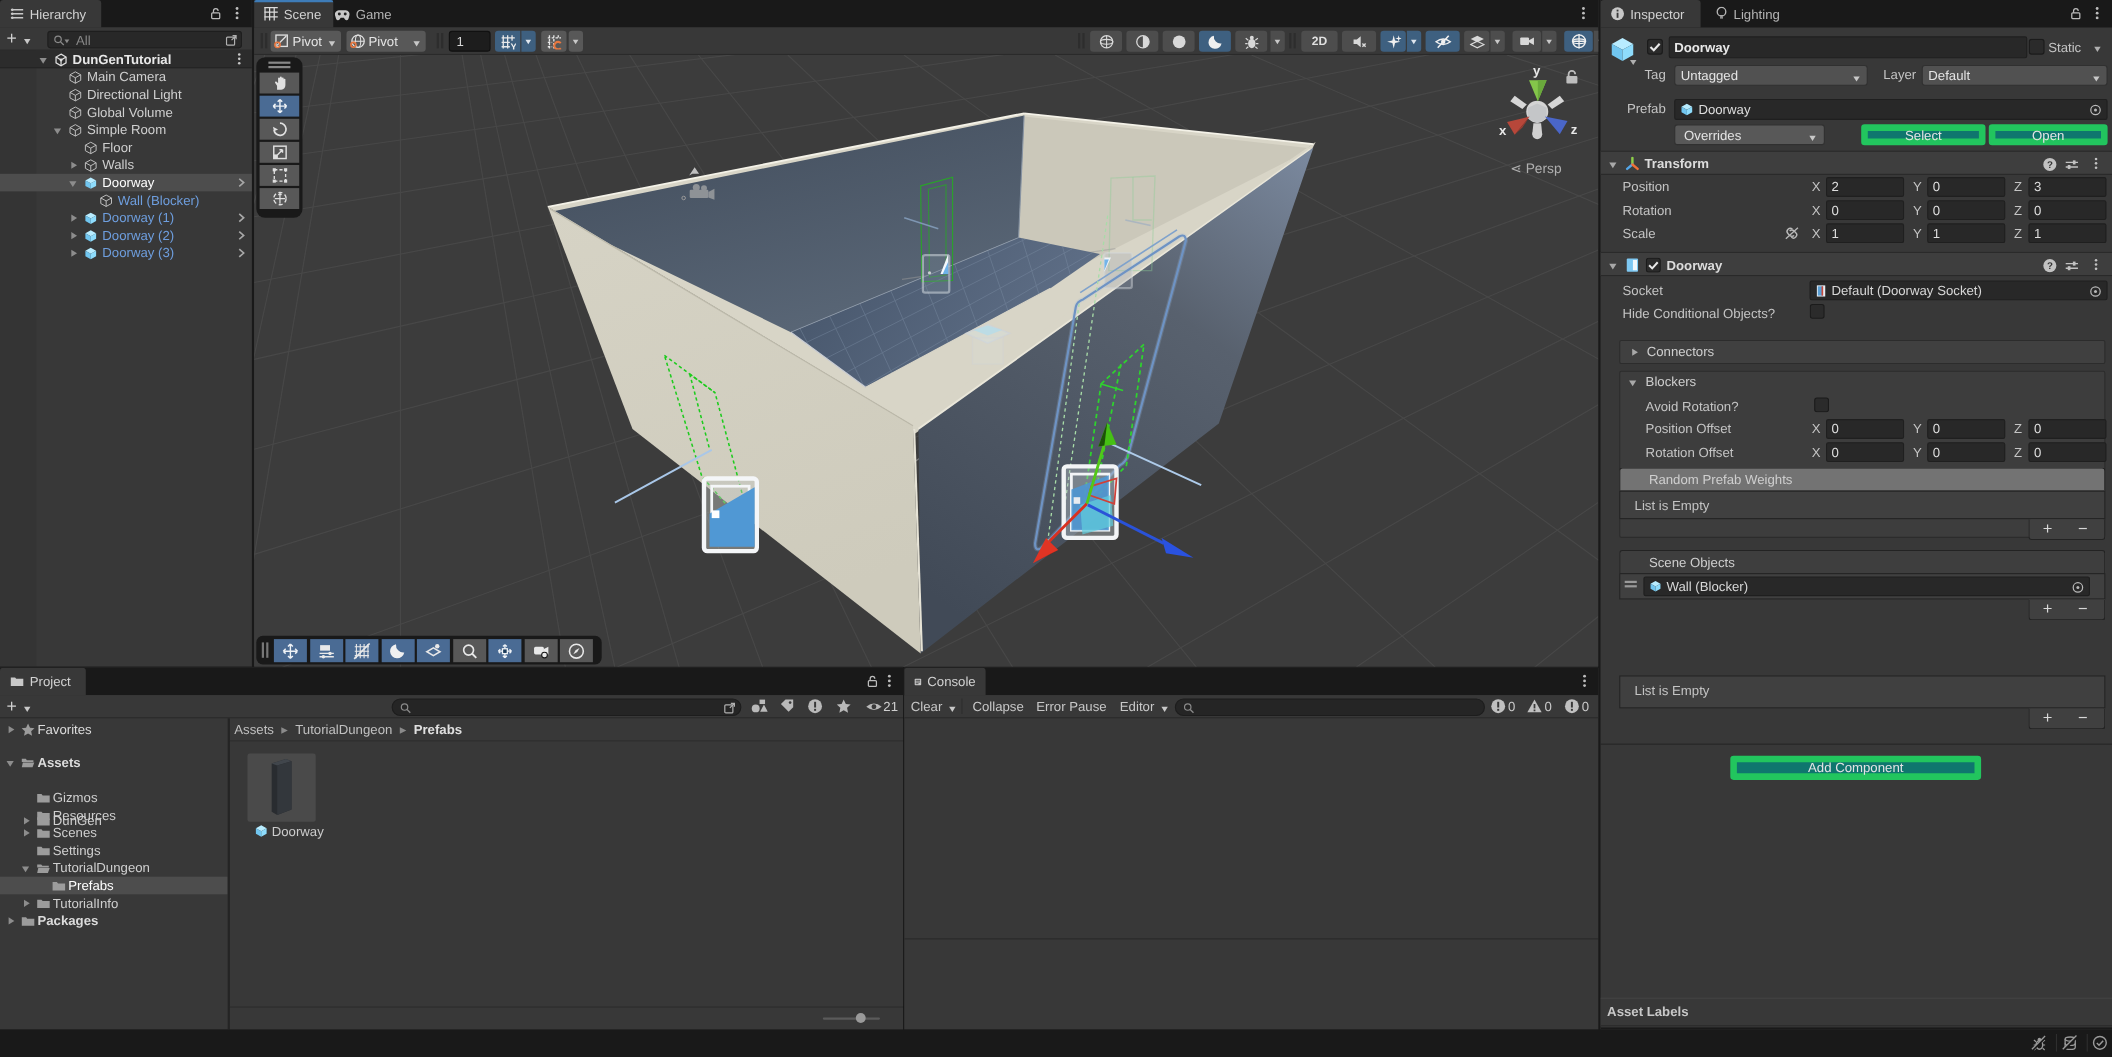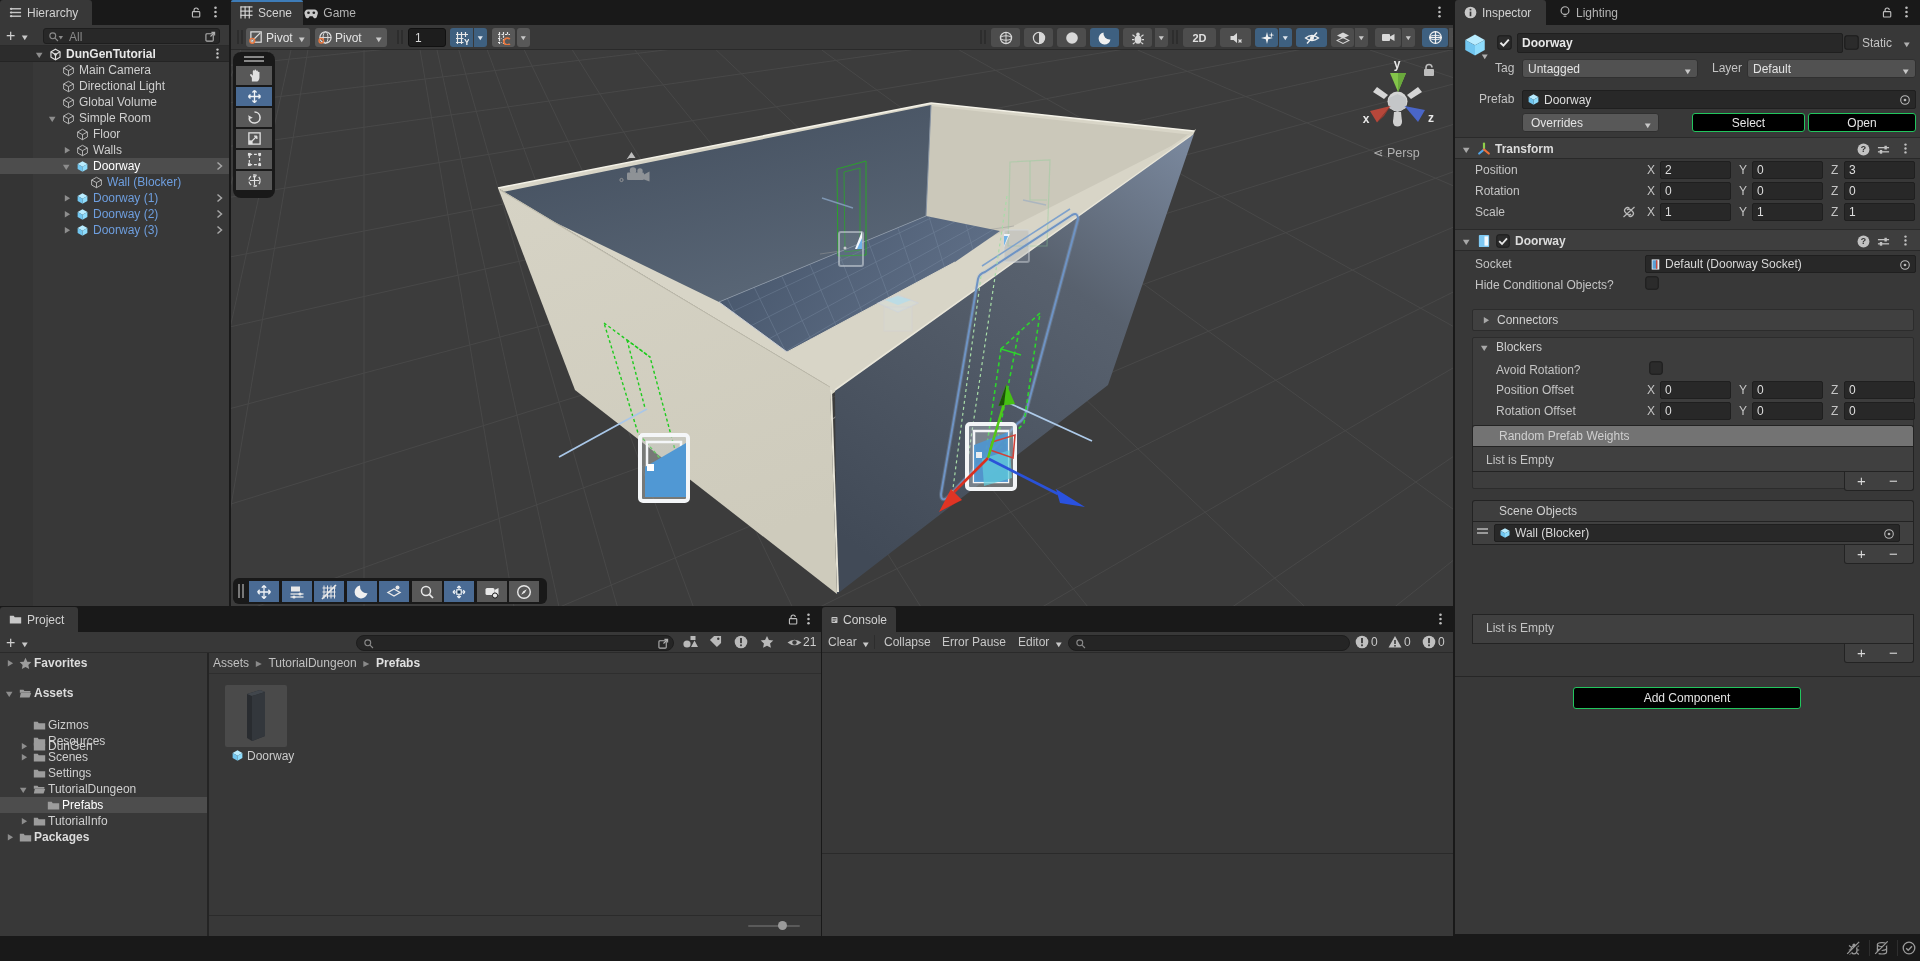--- a/index.html
+++ b/index.html
@@ -5,21 +5,21 @@
 body{font-family:"Liberation Sans",sans-serif;font-size:12px;color:#c8c8c8;-webkit-font-smoothing:antialiased;}
 .abs{position:absolute;}
 .panel{position:absolute;background:#383838;overflow:hidden;padding-left:12px;}
 .tabbar{position:absolute;left:0;right:0;top:0;height:25px;background:#191919;}
 .tab{position:absolute;top:0;height:25px;background:#383838;display:flex;align-items:center;gap:5px;padding:0 9px;color:#d2d2d2;border-radius:3px 3px 0 0;}
 .tab.ghost{background:transparent;color:#b4b4b4;}
 .tab .bluetop{position:absolute;left:0;right:0;top:0;height:2px;background:#3e7cb8;border-radius:3px 3px 0 0;}
 .row{position:absolute;left:0;right:0;height:16px;display:flex;align-items:center;white-space:nowrap;}
 .row svg{flex:none;}
 .fld{position:absolute;background:#282828;border:1px solid #1f1f1f;border-radius:2px;color:#dedede;display:flex;align-items:center;padding:0 4px;overflow:hidden;}
-.btn{position:absolute;background:#000000;border-radius:3px;color:#e4e4e4;display:flex;align-items:center;justify-content:center;box-shadow:inset 0 0 0 1px #666a 0 0;border:1px solid #22c55e;}
+.btn{position:absolute;background:#0f766e;border-radius:3px;color:#e4e4e4;display:flex;align-items:center;justify-content:center;box-shadow:inset 0 0 0 1px #666a 0 0;border:6px solid #22c55e;}
 .ddown{position:absolute;background:#515151;border-radius:3px;color:#e4e4e4;display:flex;align-items:center;border:1px solid #303030;}
 .lbl{position:absolute;color:#c4c4c4;white-space:nowrap;}
 .hdr{position:absolute;left:0;right:0;background:#3e3e3e;border-top:1px solid #2a2a2a;border-bottom:1px solid #292929;display:flex;align-items:center;}
 svg{display:block;}
 </style></head>
 <body>
 <div class="panel" style="left:0;top:0;width:229px;height:606px;">
     <div class="tabbar">
       <div class="tab" style="left:0;width:92px;">
         <svg width="13" height="13" viewBox="0 0 14 14" style="">
@@ -1020,20 +1020,23 @@
     </div>
     <div class="abs" style="left:17px;top:614px;width:442px;height:30px;background:#404040;border:1px solid #232323;">
       <div class="abs" style="left:13px;top:6px;color:#c4c4c4;">List is Empty</div>
     </div>
     <div class="abs" style="left:389px;top:644px;width:70px;height:19px;background:#404040;border:1px solid #232323;border-top:none;border-radius:0 0 3px 3px;">
       <div class="abs" style="left:12px;top:0px;color:#d8d8d8;font-size:15px;">+</div>
       <div class="abs" style="left:44px;top:0px;color:#d8d8d8;font-size:15px;">−</div>
     </div>
     <div class="abs" style="left:0;top:676px;width:465px;height:1px;background:#262626;"></div>
     <div class="btn" style="left:118px;top:687px;width:228px;height:22px;">Add Component</div>
+    <div class="abs" style="left:0;top:907px;width:465px;height:26px;background:#383838;border-top:1px solid #434343;border-bottom:1px solid #2a2a2a;">
+      <div class="abs" style="left:6px;top:5px;color:#c8c8c8;font-weight:bold;">Asset Labels</div>
+    </div>
     <div class="abs" style="left:0;top:934px;width:465px;height:2px;background:#191919;"></div>
   </div>
 <div class="panel" style="left:0;top:607px;width:821px;height:329px;">
     <div class="tabbar">
       <div class="tab" style="left:0;width:78px;">
         <svg width="13" height="13" viewBox="0 0 16 16" style="">
           <path d="M1 3.5 h4.8 l1.3 1.6 H15 V13 H1 z" fill="#c8c8c8"></path>
         </svg>
         <span>Project</span>
       </div>
@@ -1110,21 +1113,21 @@
         <div style="position:absolute;left:5px;top:3.5px;">
           <svg width="9" height="9" viewBox="0 0 9.6 9.6" style="">
             <polygon points="3,1 8.6,4.5 3,8" fill="#8d8d8d"></polygon>
           </svg>
         </div>
         <div style="position:absolute;left:19px;top:1.5px;">
           <svg width="13" height="13" viewBox="0 0 16 16" style="">
             <polygon points="8,1 10.2,5.7 15.2,6.3 11.5,9.7 12.5,14.7 8,12.2 3.5,14.7 4.5,9.7 0.8,6.3 5.8,5.7" fill="#9c9c9c"></polygon>
           </svg>
         </div>
-        <div style="position:absolute;left:34px;top:1px;color:#dcdcdc;font-weight:bold;">Favorites</div>
+        <div style="position:absolute;left:34px;top:1px;color:#dcdcdc;font-weight:normal;">Favorites</div>
       </div>
       <div class="row" style="top:32px;">
         <div style="position:absolute;left:5px;top:3.5px;">
           <svg width="9" height="9" viewBox="0 0 9.6 9.6" style="">
             <polygon points="1,3 8,3 4.5,8.6" fill="#8d8d8d"></polygon>
           </svg>
         </div>
         <div style="position:absolute;left:19px;top:1.5px;">
           <svg width="13" height="13" viewBox="0 0 16 16" style="">
             <path d="M1 3.5 h4.5 l1.2 1.5 H14 v2 H1 z" fill="#9c9c9c"></path>

